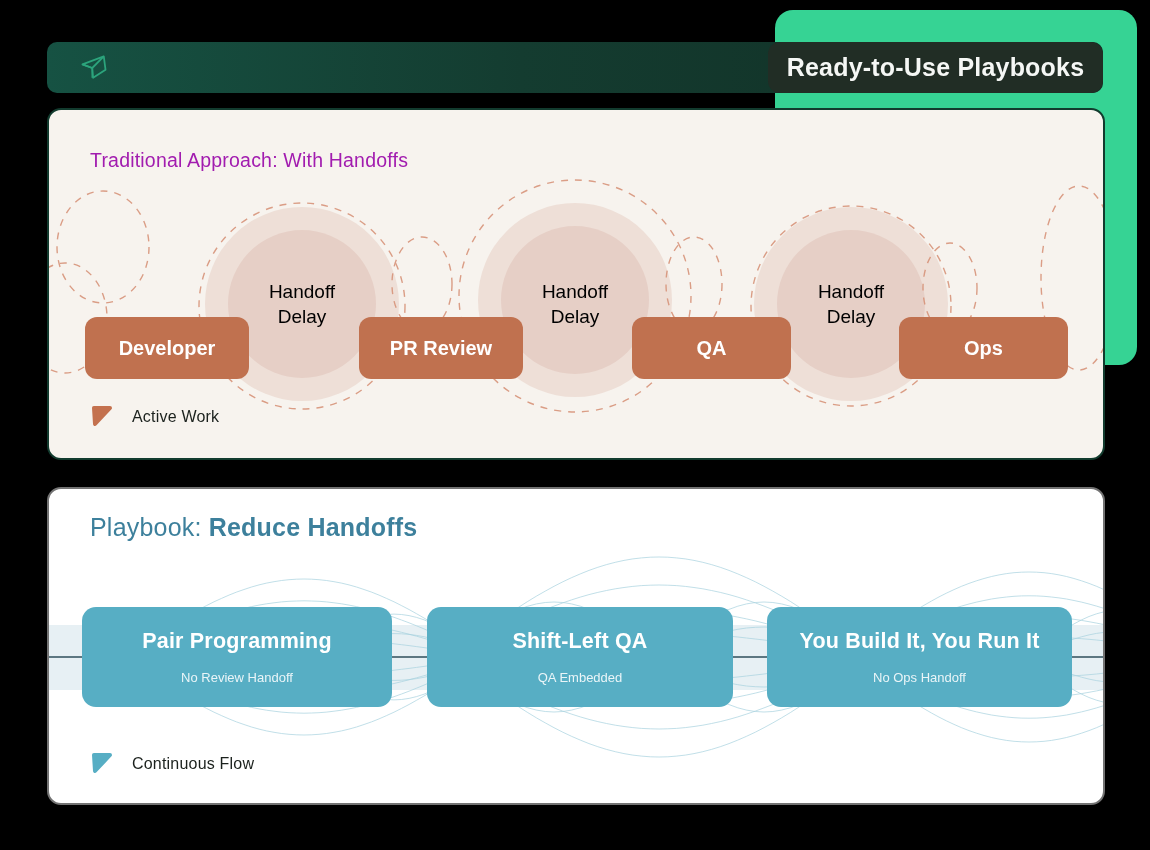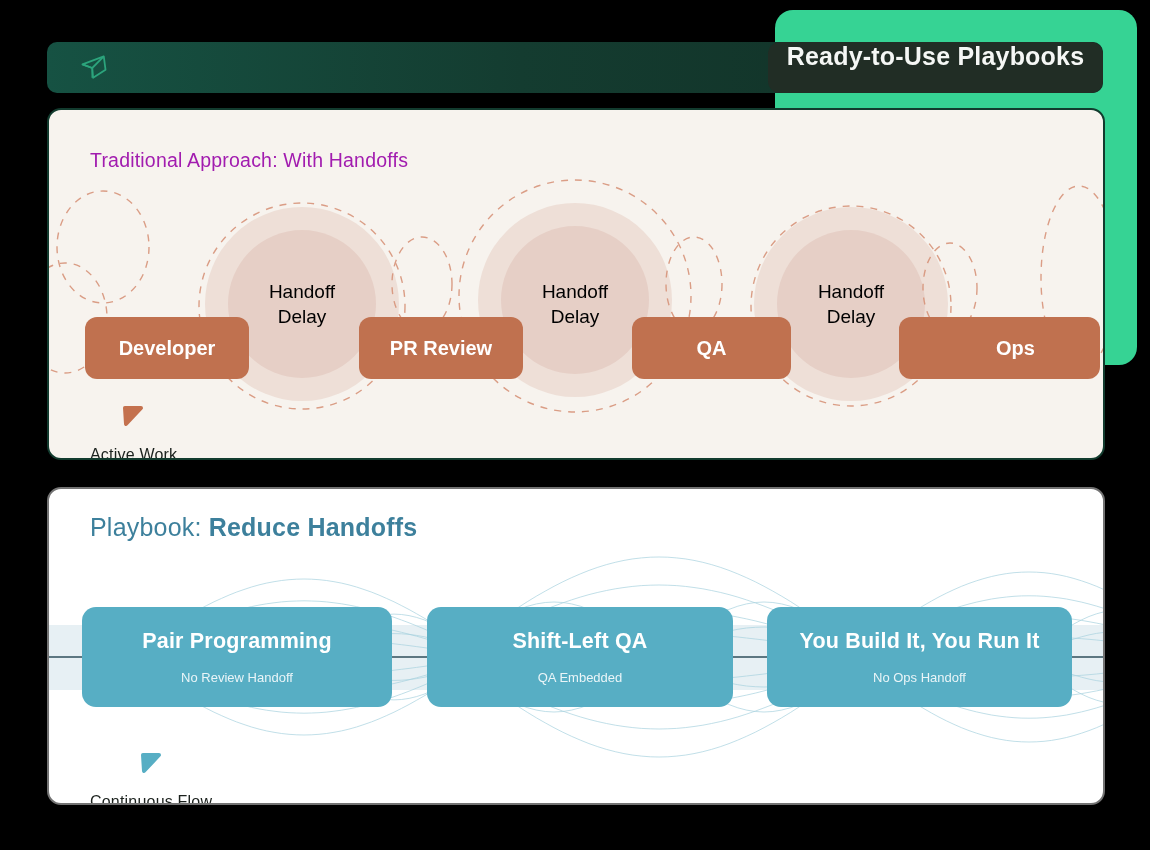--- a/index.html
+++ b/index.html
@@ -16,21 +16,21 @@
   
   .header-bar{
     position:absolute;left:47px;top:42px;width:1056px;height:51px;
     border-radius:10px;
     background:linear-gradient(90deg,#165243 0%,#143c30 45%,#112e24 100%);
   }
   .logo-wrap{position:absolute;left:31px;top:10px;width:32px;height:32px;}
   .header-pill{
     position:absolute;right:0;top:0;height:100%;width:335px;
     background:#212d25;border-radius:12px;
-    display:flex;align-items:flex-start;justify-content:center;
+    display:flex;align-items:center;justify-content:center;
   }
   .header-pill .t{color:#f5f7f5;font-size:25px;font-weight:700;letter-spacing:.2px;}
   
   .card{position:absolute;left:47px;width:1058px;box-sizing:border-box;overflow:hidden;}
   .card1{
     top:108px;height:352px;background:#f7f3ee;border:2px solid #123b2e;border-radius:14px;
   }
   .card2{
     top:487px;height:318px;background:#ffffff;border:2px solid #737373;border-radius:14px;
   }
@@ -42,31 +42,31 @@
   
   .decor-svg{position:absolute;left:0;top:0;}
   .stage{
     position:absolute;top:164px;height:62px;background:#c0714f;border-radius:12px;
     color:#fff;font-weight:700;font-size:20px;
     display:flex;align-items:center;justify-content:center;text-align:center;margin-top:43px;
   }
   .stage.s1{left:36px;width:164px;}
   .stage.s2{left:310px;width:164px;}
   .stage.s3{left:583px;width:159px;}
-  .stage.s4{left:850px;width:169px;padding-left:32px;}
+  .stage.s4{left:850px;width:169px;}
   .delay{
     position:absolute;top:160px;height:70px;width:104px;
     color:#000000;font-size:19px;line-height:1.3;text-align:center;
     display:flex;align-items:center;justify-content:center;
   }
   .delay.d1{left:201px;}
   .delay.d2{left:474px;}
   .delay.d3{left:750px;}
   
-  .legend{position:absolute;left:41px;display:flex;align-items:center;gap:17px;flex-direction:column;}
+  .legend{position:absolute;left:41px;display:flex;align-items:center;gap:17px;}
   .legend .txt{font-size:16px;color:#1b211d;letter-spacing:.2px;}
   .legend1{top:294px;}
   .legend2{top:262px;}
   
   .flow-band{
     position:absolute;left:0;top:136px;width:100%;height:65px;background:#e7f0f4;
   }
   .flow-line{
     position:absolute;left:0;top:167px;width:100%;height:2px;background:#44616c;opacity:.85;
   }

